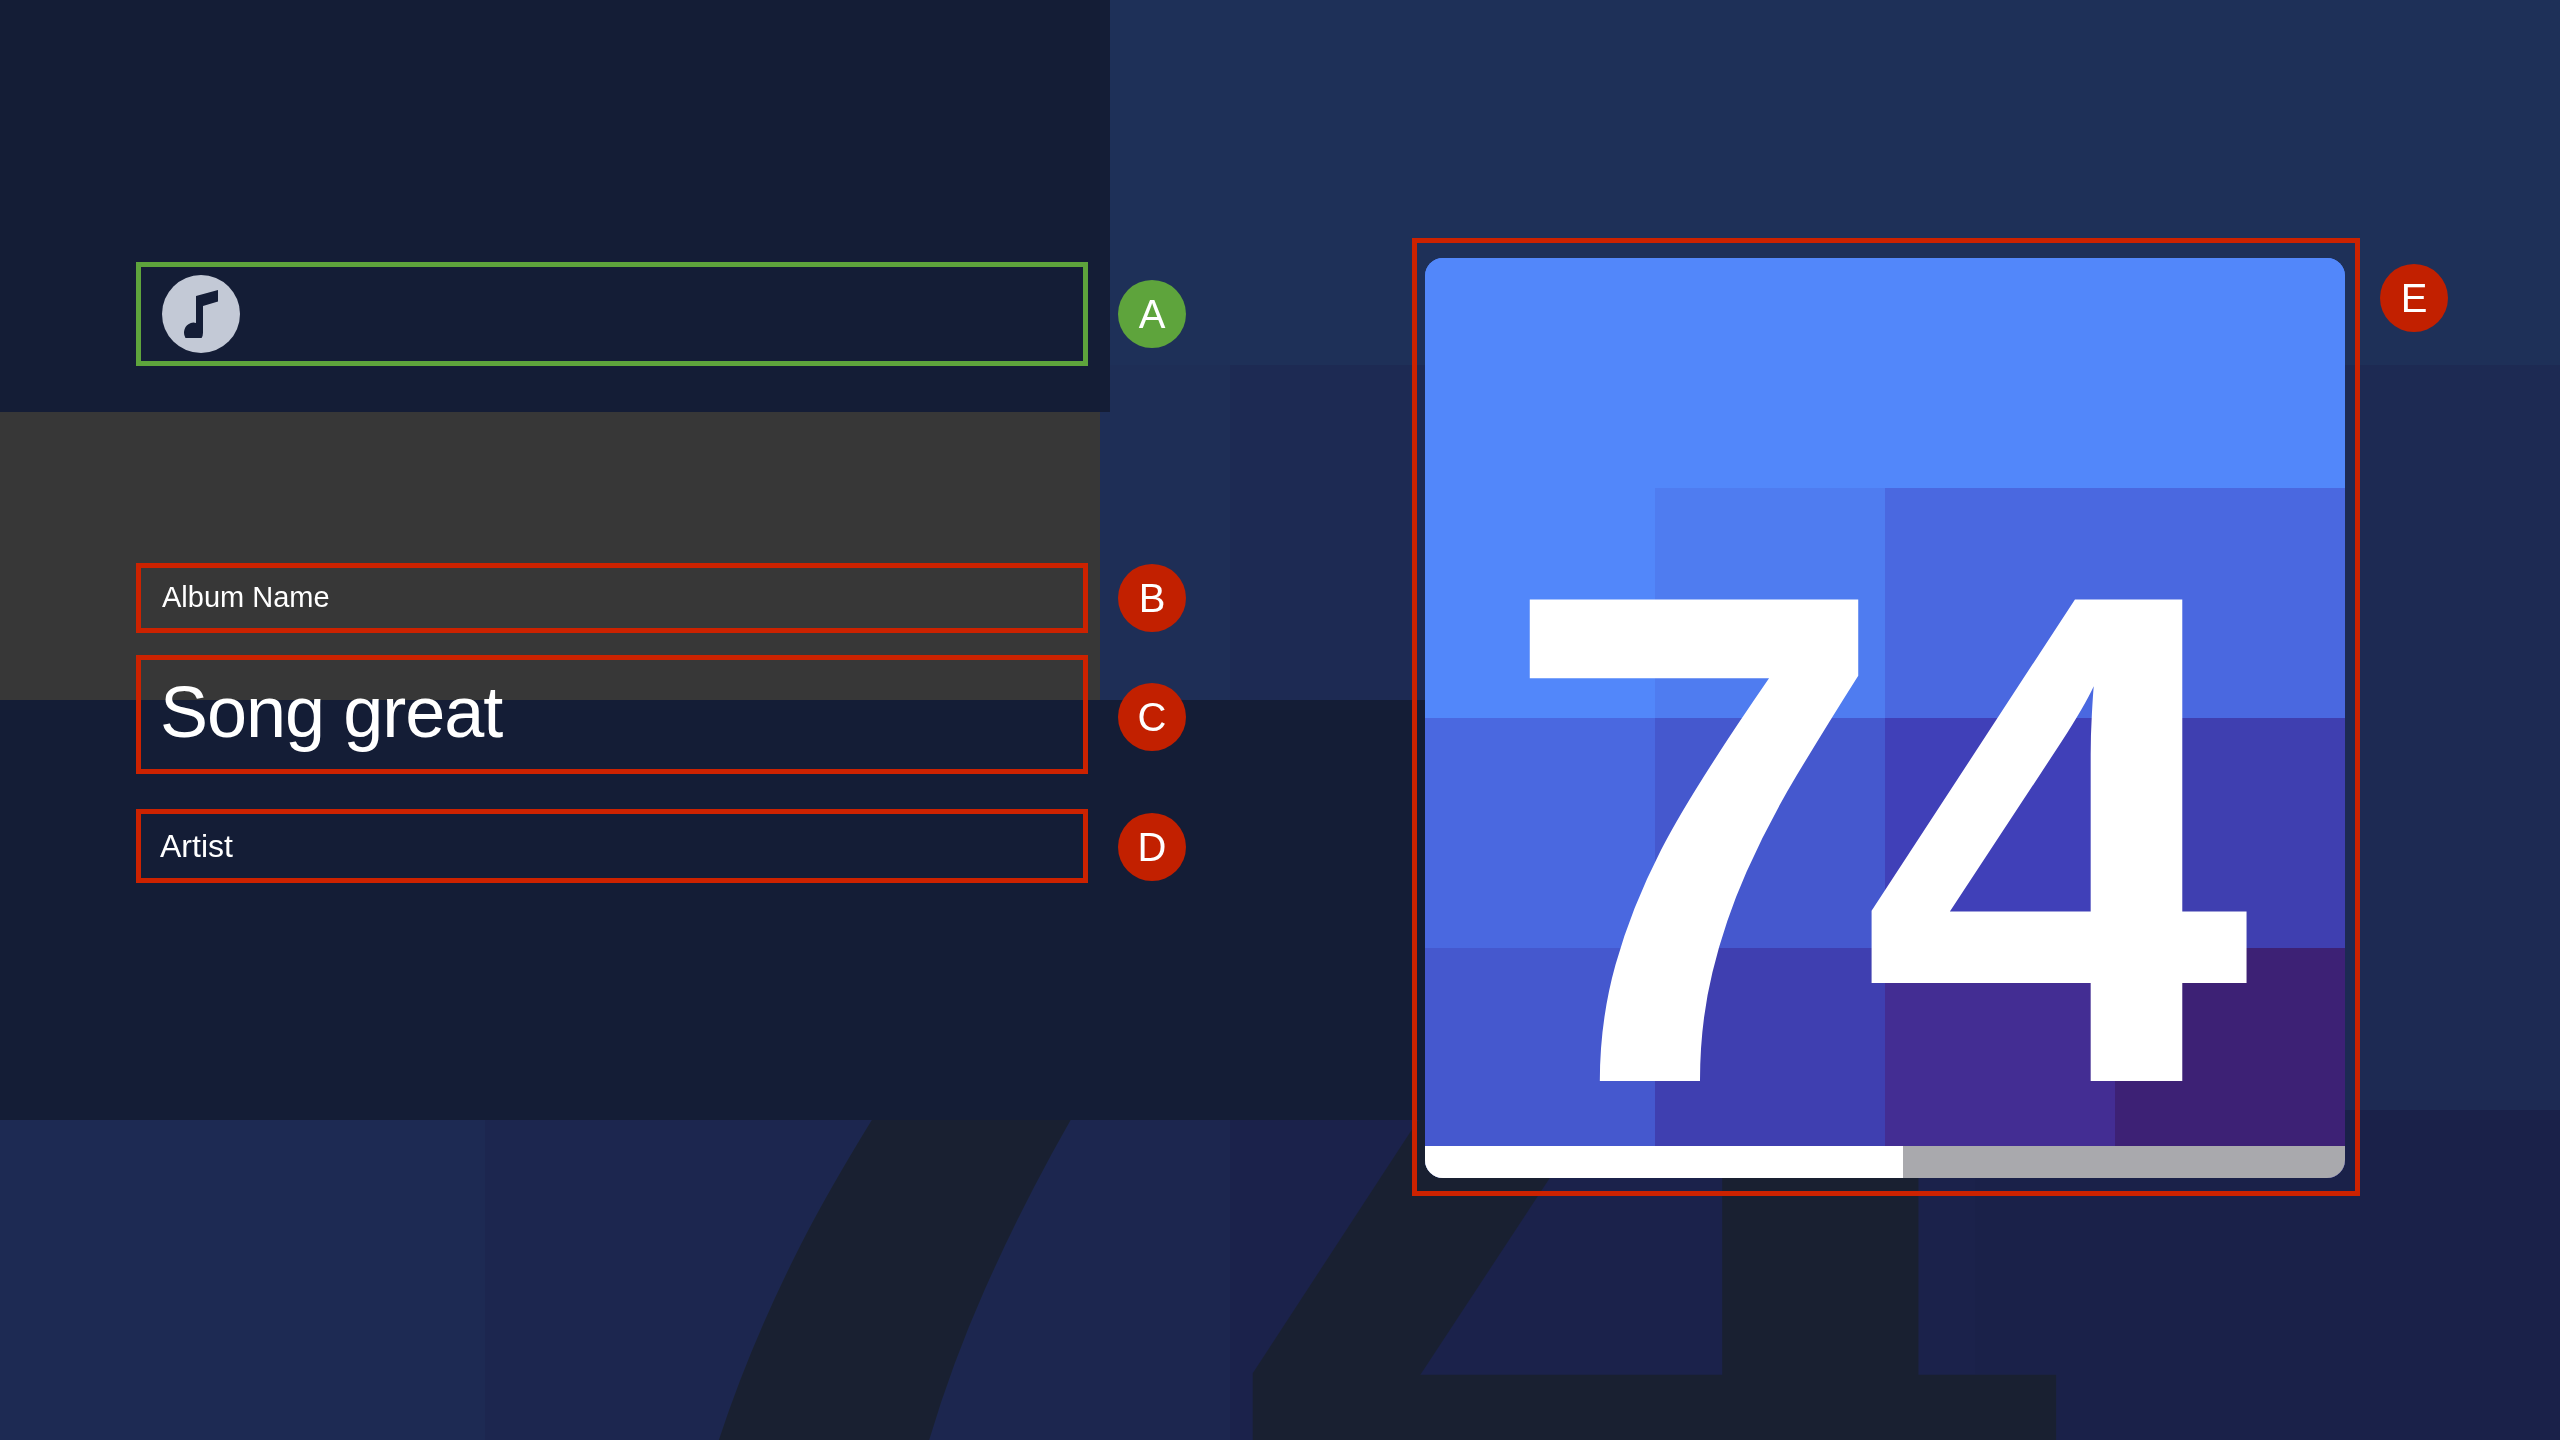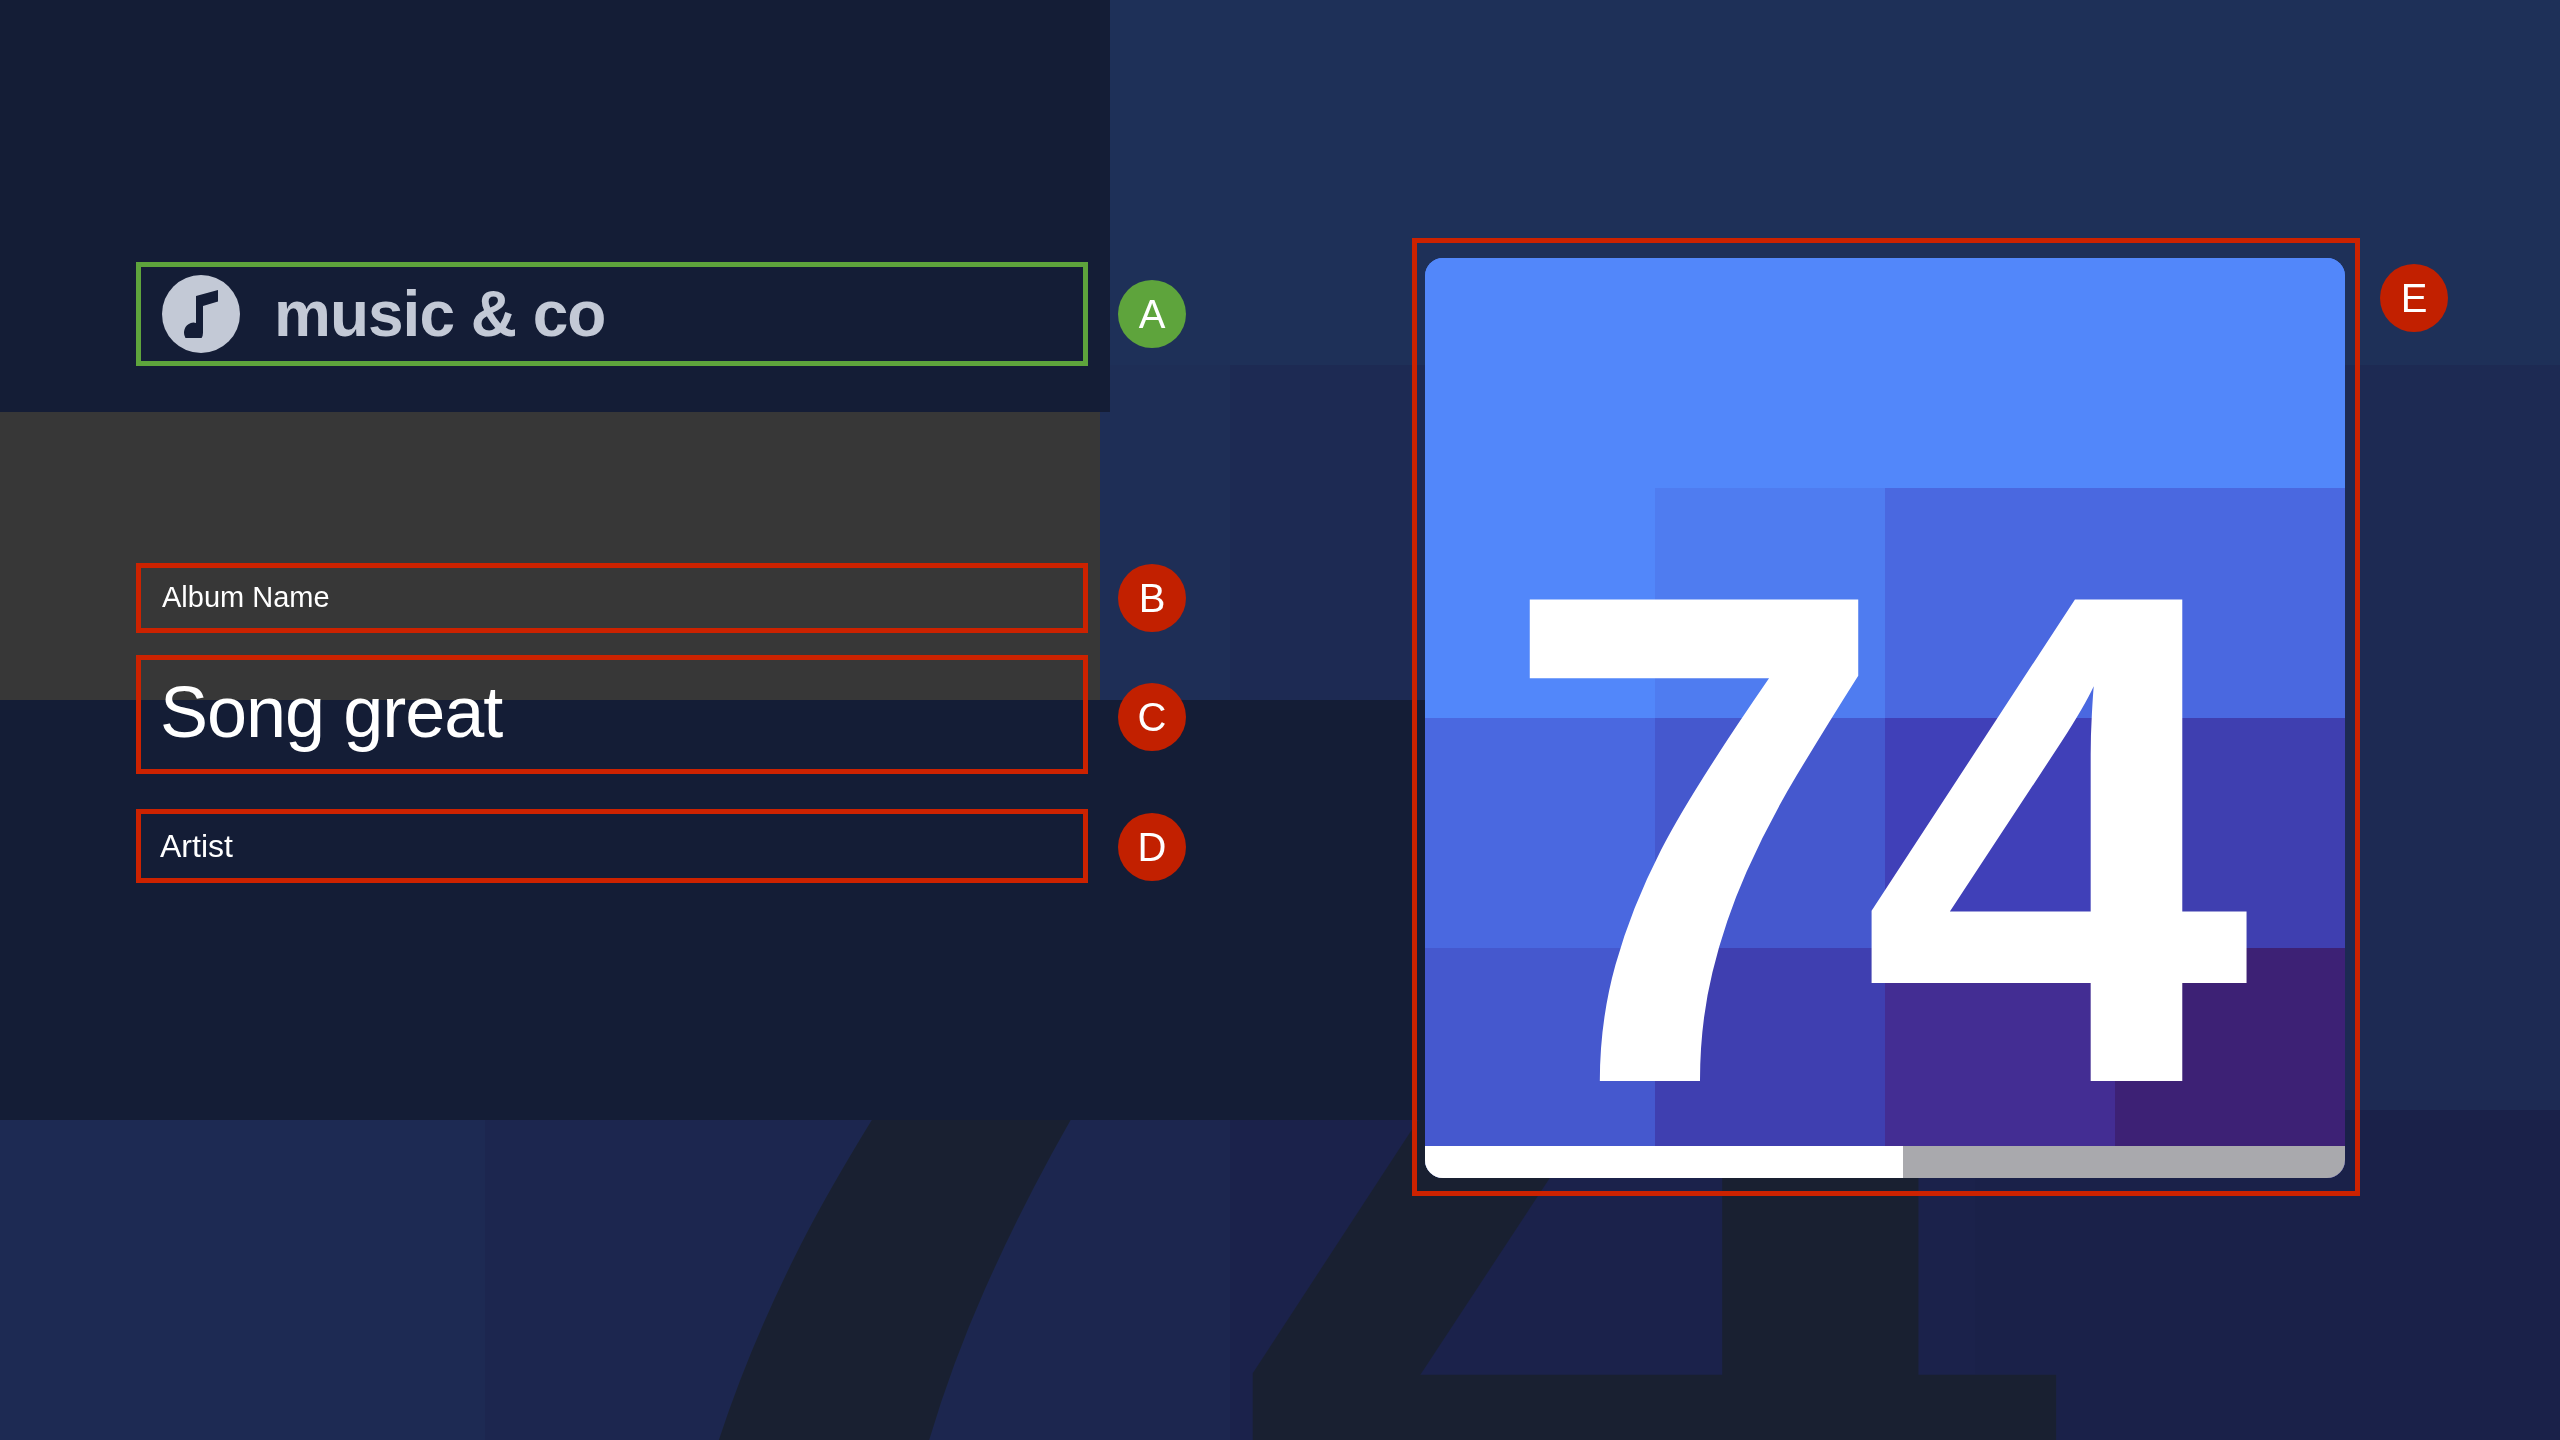--- a/index.html
+++ b/index.html
@@ -219,21 +219,20 @@
 <div id="header-band" style="background: rgb(20, 29, 54);"></div>
 <div id="content-panel" style="background: rgb(55, 55, 55);"></div>
 <div id="lower-navy" style="background: rgb(20, 29, 54);"></div>
 
 <div id="brand-row">
   <div id="logo-mark" style="background: rgb(195, 201, 214);">
     <svg width="46" height="48" viewBox="0 0 46 48" aria-hidden="true">
       <path d="M40 0 L18 6 L18 33 A9.5 10 0 1 0 25 42.5 L25 16 L40 11.5 Z" fill="#141d36"></path>
     </svg>
   </div>
-  <div id="brand-name" style="color: rgb(195, 201, 214);">music &amp; co</div>
 </div>
 
 <div class="field" id="field-album">
   <span>Album Name</span>
 </div>
 <div class="field" id="field-song">
   <span>Song great</span>
 </div>
 <div class="field" id="field-artist">
   <span>Artist</span>

